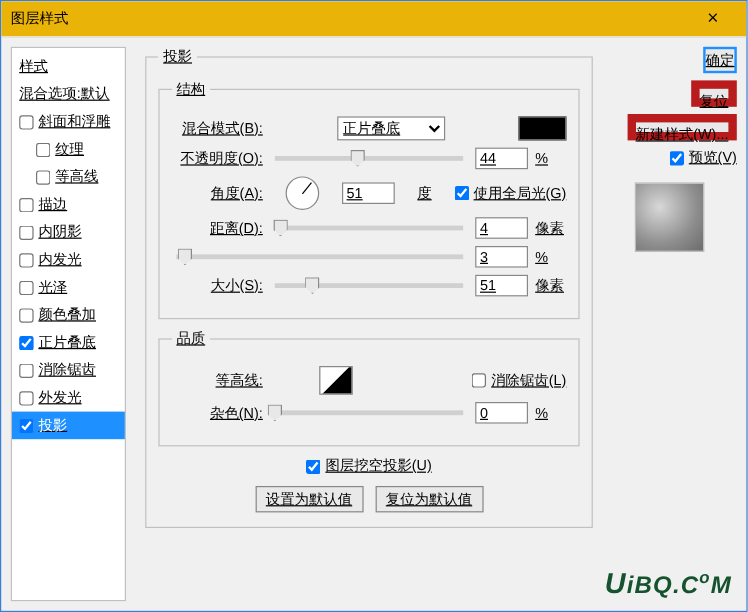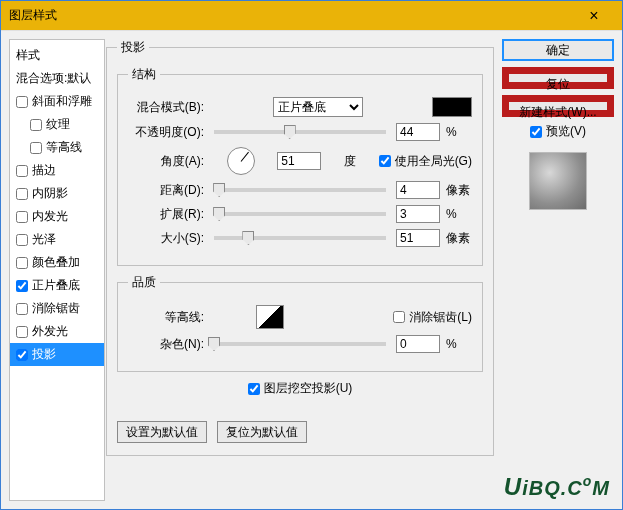--- a/index.html
+++ b/index.html
@@ -1,20 +1,20 @@
 <!DOCTYPE html>
 <html><head>
 <meta charset="utf-8">
 <style>
   * { box-sizing: border-box; margin: 0; padding: 0; font-family: "Microsoft YaHei", sans-serif; font-size: 12px; }
   body { background: #f0f0f0; width: 623px; height: 510px; border: 1px solid #3a7fd6; position: relative; }
   .titlebar { height: 30px; background: #eab308; display: flex; align-items: center; padding: 0 8px; border-bottom: 1px solid #e0e0e0; }
   .titlebar .title { flex: 1; }
   .titlebar .close { width: 40px; text-align: center; font-size: 16px; cursor: pointer; }
-  .content { display: flex; padding: 8px; gap: 1px; height: calc(100% - 30px); }
+  .content { display: flex; padding: 8px; gap: 16px; height: calc(100% - 30px); text-decoration: underline; }
   .sidebar { width: 96px; border: 1px solid #c0c0c0; background: #fff; padding: 4px 0; }
   .side-head { padding: 3px 6px; }
   .side-item { display: flex; align-items: center; padding: 3px 6px; gap: 4px; cursor: pointer; }
   .side-item input[type=checkbox] { width: 12px; height: 12px; }
   .side-item.indent { padding-left: 20px; }
   .side-item.selected { background: #1e90ff; color: #fff; }
   .main { flex: 1; display: flex; gap: 8px; }
   .center { flex: 1; }
   fieldset { border: 1px solid #c0c0c0; margin-bottom: 8px; padding: 8px 10px 12px 10px; }
   legend { padding: 0 4px; }
@@ -25,23 +25,23 @@
   .slider .thumb { position: absolute; top: -5px; width: 12px; height: 14px; background: #e8e8e8; border: 1px solid #888; transform: translateX(-50%); clip-path: polygon(0 0, 100% 0, 100% 60%, 50% 100%, 0 60%); }
   .numbox { width: 44px; height: 18px; border: 1px solid #888; background: #fff; text-align: left; padding: 1px 3px; }
   .unit { width: 26px; }
   select.combo { width: 90px; height: 20px; border: 1px solid #888; background: #fff; }
   .swatch { width: 40px; height: 20px; background: #000; border: 1px solid #888; }
   .angle-dial { width: 28px; height: 28px; border: 1px solid #888; border-radius: 50%; background: #fff; position: relative; }
   .angle-dial .needle { position: absolute; left: 50%; top: 50%; width: 12px; height: 1px; background: #000; transform-origin: left center; transform: rotate(-51deg); }
   .contour { width: 28px; height: 24px; border: 1px solid #888; background: linear-gradient(135deg,#fff 0%,#fff 49%,#000 50%,#000 100%); }
   .chk { display: flex; align-items: center; gap: 4px; }
   .chk input { width: 12px; height: 12px; }
-  .btns-row { display: flex; gap: 10px; margin-top: 24px; }
+  .btns-row { display: flex; justify-content: center; gap: 10px; margin-top: 8px; }
   .btn { min-width: 90px; height: 22px; border: 1px solid #888; background: #e9e9e9; text-align: center; line-height: 20px; cursor: pointer; padding: 0 8px; }
-  .right { width: 112px; display: flex; flex-direction: column; gap: 6px; }
+  .right { width: 112px; display: flex; flex-direction: column; gap: 6px; align-items: flex-end; }
   .rbtn { height: 22px; border: 7px solid #b91c1c; background: #e9e9e9; text-align: center; line-height: 20px; cursor: pointer; }
   .rbtn.primary { border: 2px solid #1e90ff; line-height: 18px; }
   .preview-box { width: 58px; height: 58px; background: radial-gradient(circle at 35% 35%, #d8d8d8, #8e8e8e 60%, #6b6b6b); margin: 6px auto; border: 1px solid #bbb; }
   .watermark { position: absolute; right: 12px; bottom: 8px; font-size: 20px; font-style: italic; font-weight: bold; color: #14532d; letter-spacing: 1px; }
   .watermark .u { font-size: 24px; }
   .small-o { font-size: 14px; vertical-align: top; }
 </style>
 </head>
 <body>
 
@@ -148,21 +148,20 @@
           <div class="row">
             <span class="lbl">距离(D):</span>
             <div class="slider">
                 <div class="thumb" style="left:3%"></div>
               </div>
             <div class="numbox">4</div>
             <span class="unit">像素</span>
           </div>
 
           <div class="row">
-            <span class="lbl">扩展(R):</span>
             <div class="slider">
                 <div class="thumb" style="left:3%"></div>
               </div>
             <div class="numbox">3</div>
             <span class="unit">%</span>
           </div>
 
           <div class="row">
             <span class="lbl">大小(S):</span>
             <div class="slider">

